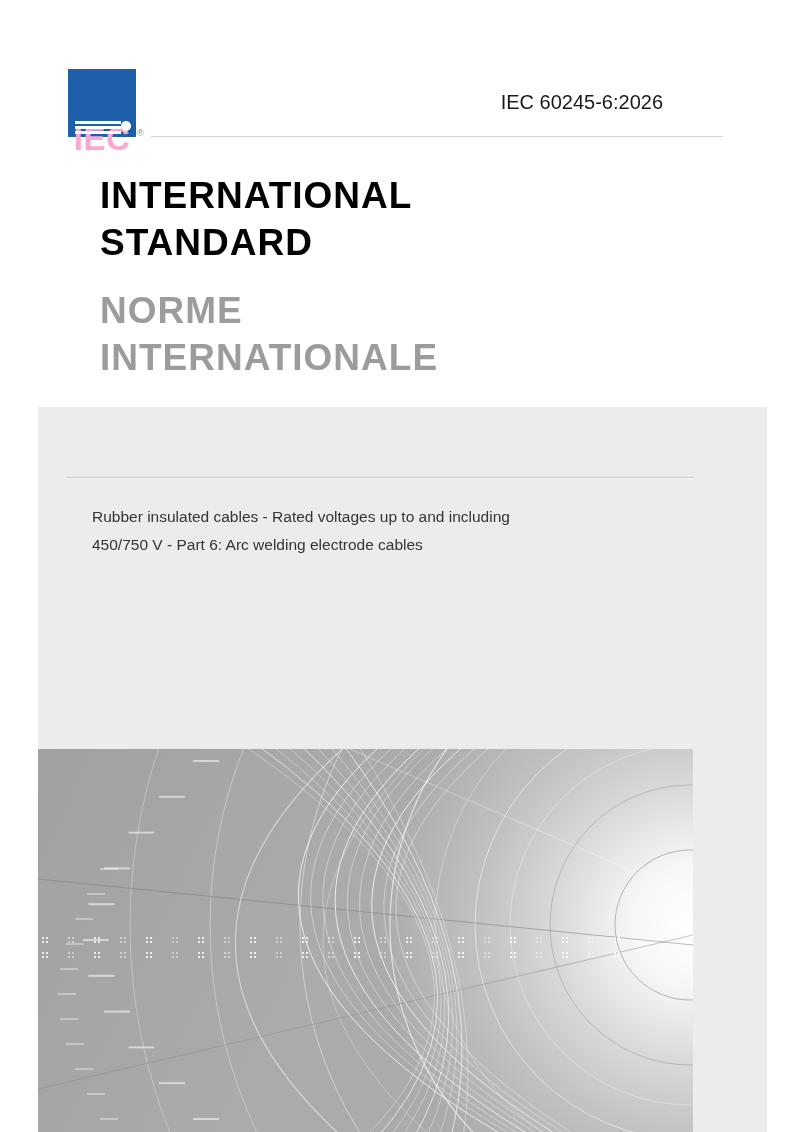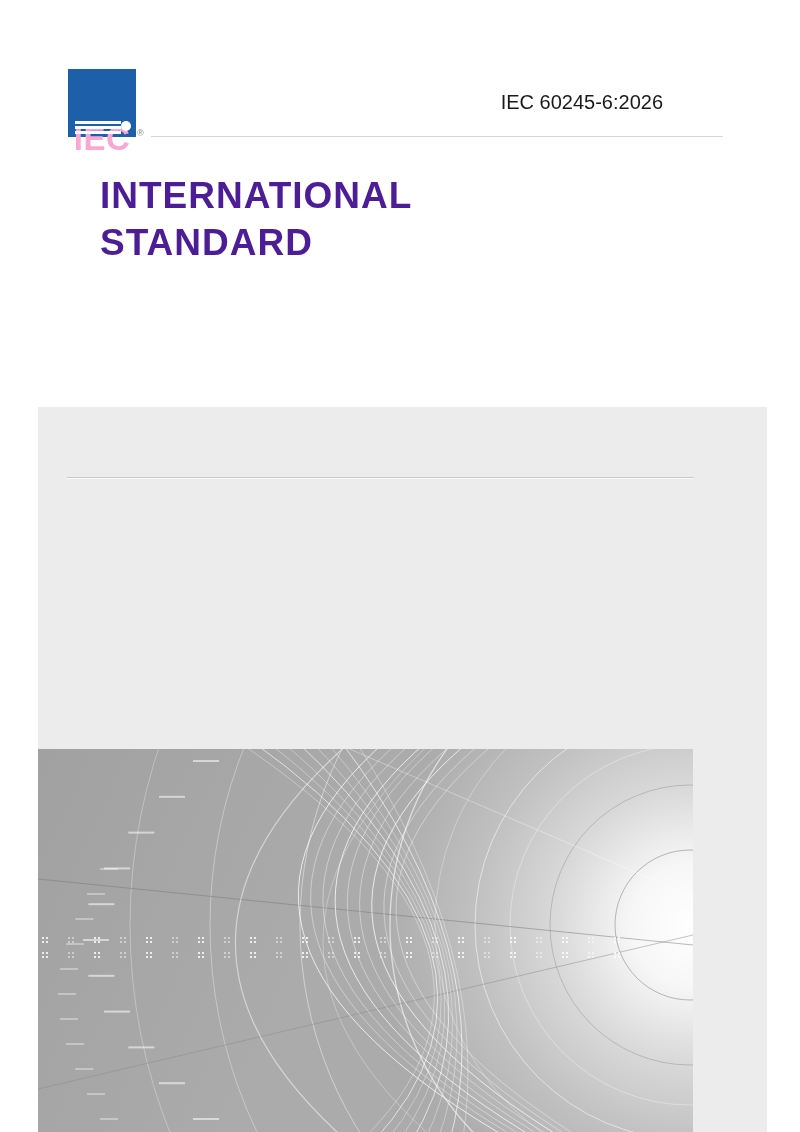--- a/index.html
+++ b/index.html
@@ -64,21 +64,21 @@
   
   .heading {
     position: absolute;
     left: 100px;
     font-size: 37px;
     font-weight: bold;
     line-height: 47px;
     letter-spacing: 1px;
     white-space: pre-line;
   }
-  .heading-en { top: 172px; color: #4c1d95; }
+  .heading-en { top: 172px; color: #000000; }
   .heading-fr { top: 287px; color: #9C9C9C; }
 
   
   .band {
     position: absolute;
     left: 38px; top: 407px;
     width: 729px; height: 725px;
     background: #ECECEC;
   }
   .band-rule {
@@ -130,23 +130,27 @@
     </div>
     <div class="logo-dot"></div>
   </div>
   <div class="reg-mark">®</div>
 
   <div class="doc-number">IEC 60245-6:2026</div>
   <div class="header-rule"></div>
 
   <div class="heading heading-en">INTERNATIONAL
 STANDARD</div>
+  <div class="heading heading-fr">NORME
+INTERNATIONALE</div>
 
   <div class="band">
     <div class="band-rule"></div>
+    <div class="doc-title">Rubber insulated cables - Rated voltages up to and including
+450/750 V - Part 6: Arc welding electrode cables</div>
   </div>
 
   <div class="cover-art">
     <svg width="655" height="383" viewBox="0 0 655 383">
         <circle cx="652" cy="176" r="75" fill="none" stroke="rgba(130,130,130,0.55)" stroke-width="1"></circle>
         <circle cx="652" cy="176" r="140" fill="none" stroke="rgba(150,150,150,0.5)" stroke-width="1"></circle>
         <circle cx="652" cy="176" r="180" fill="none" stroke="rgba(255,255,255,0.35)" stroke-width="1"></circle>
         <circle cx="652" cy="176" r="215" fill="none" stroke="rgba(255,255,255,0.55)" stroke-width="1"></circle>
         <circle cx="652" cy="176" r="255" fill="none" stroke="rgba(255,255,255,0.3)" stroke-width="1"></circle>
         <circle cx="652" cy="176" r="300" fill="none" stroke="rgba(255,255,255,0.6)" stroke-width="1.3"></circle>

